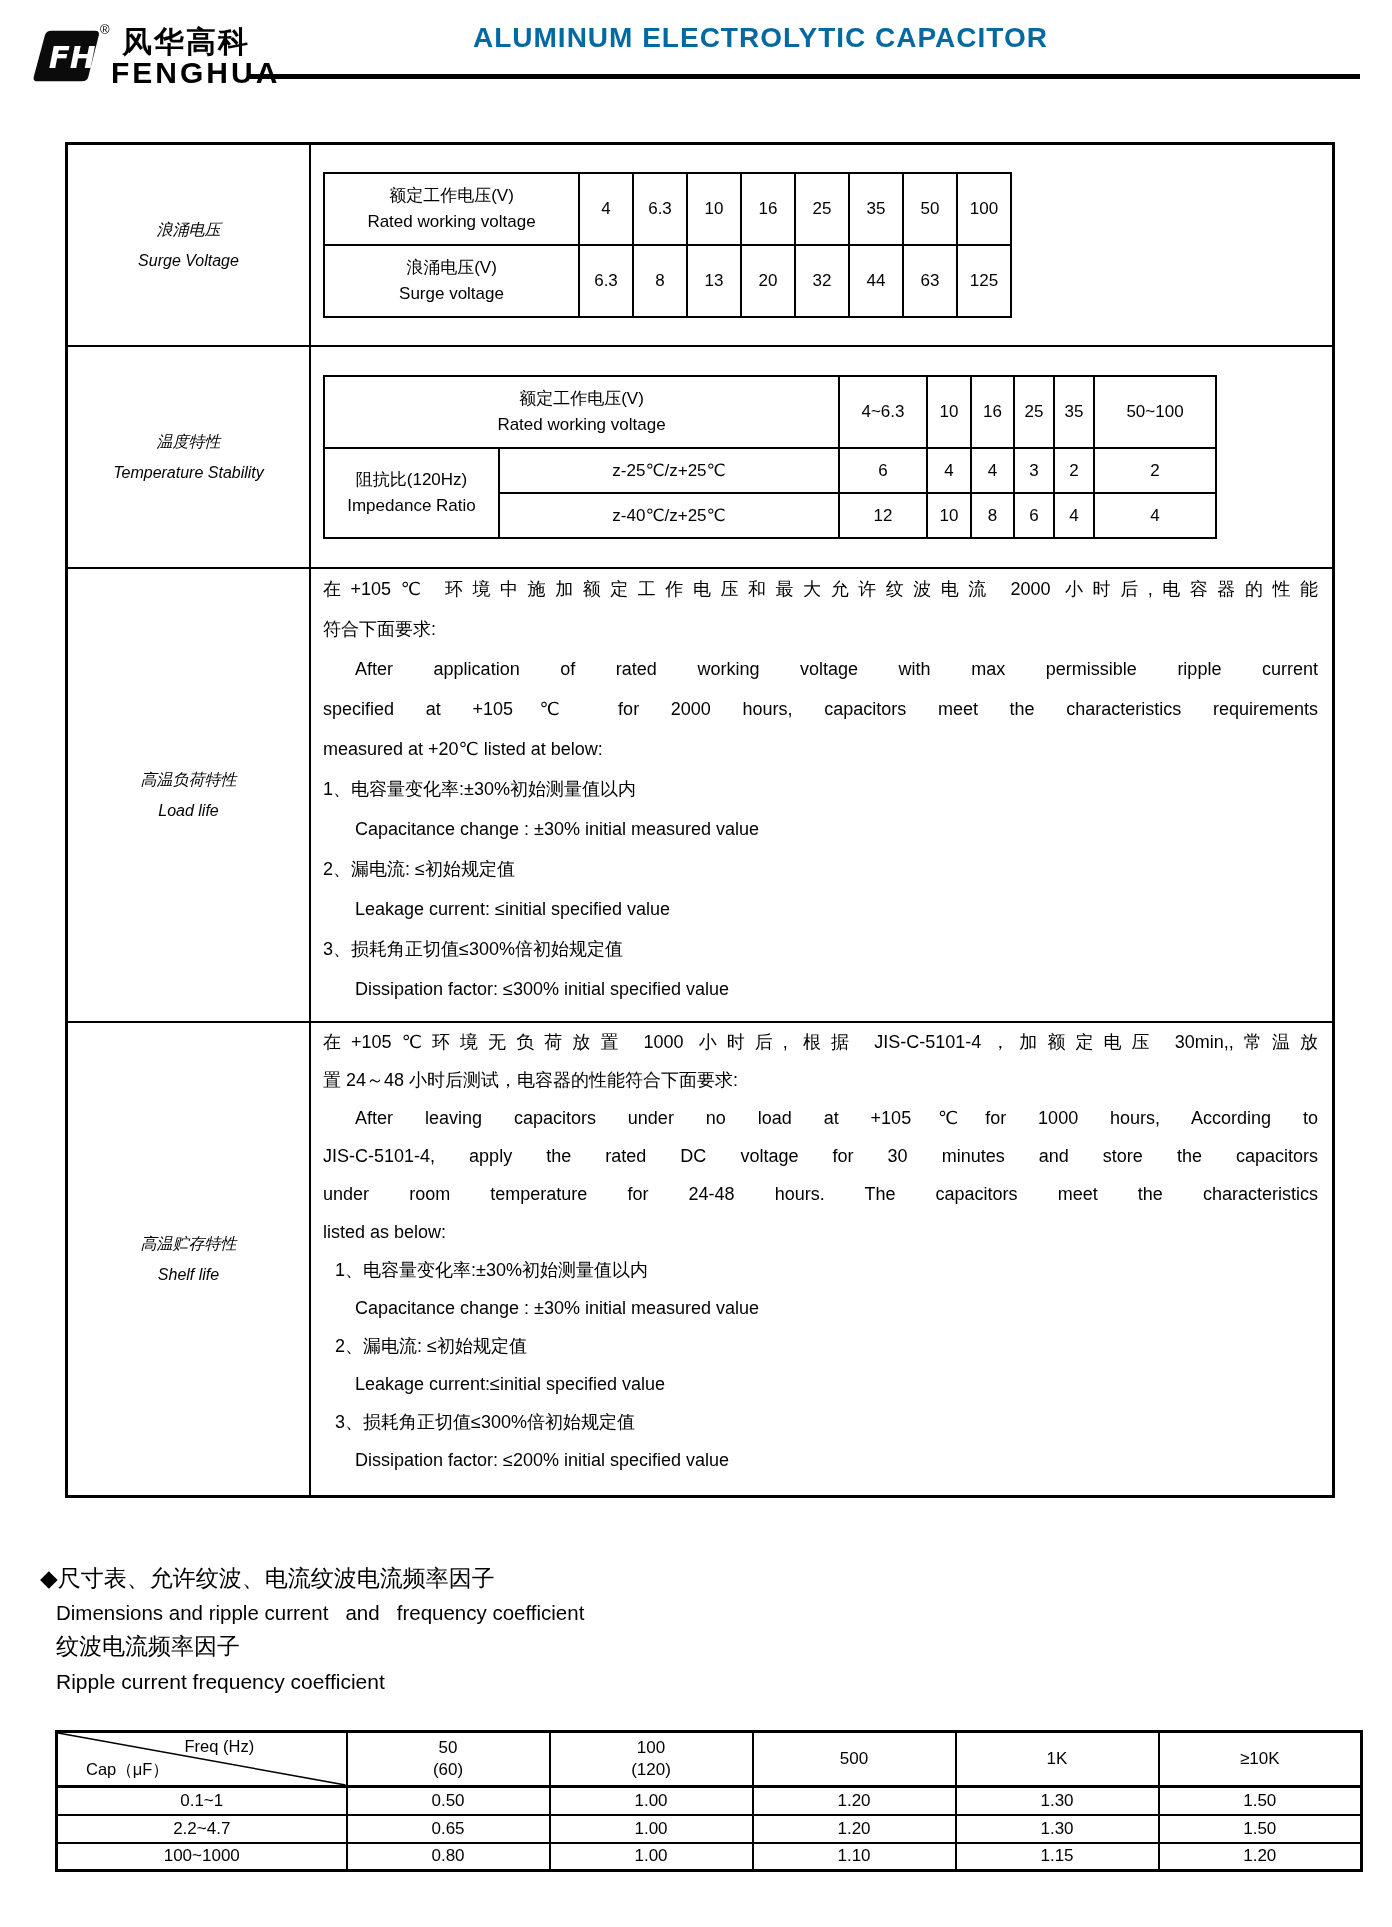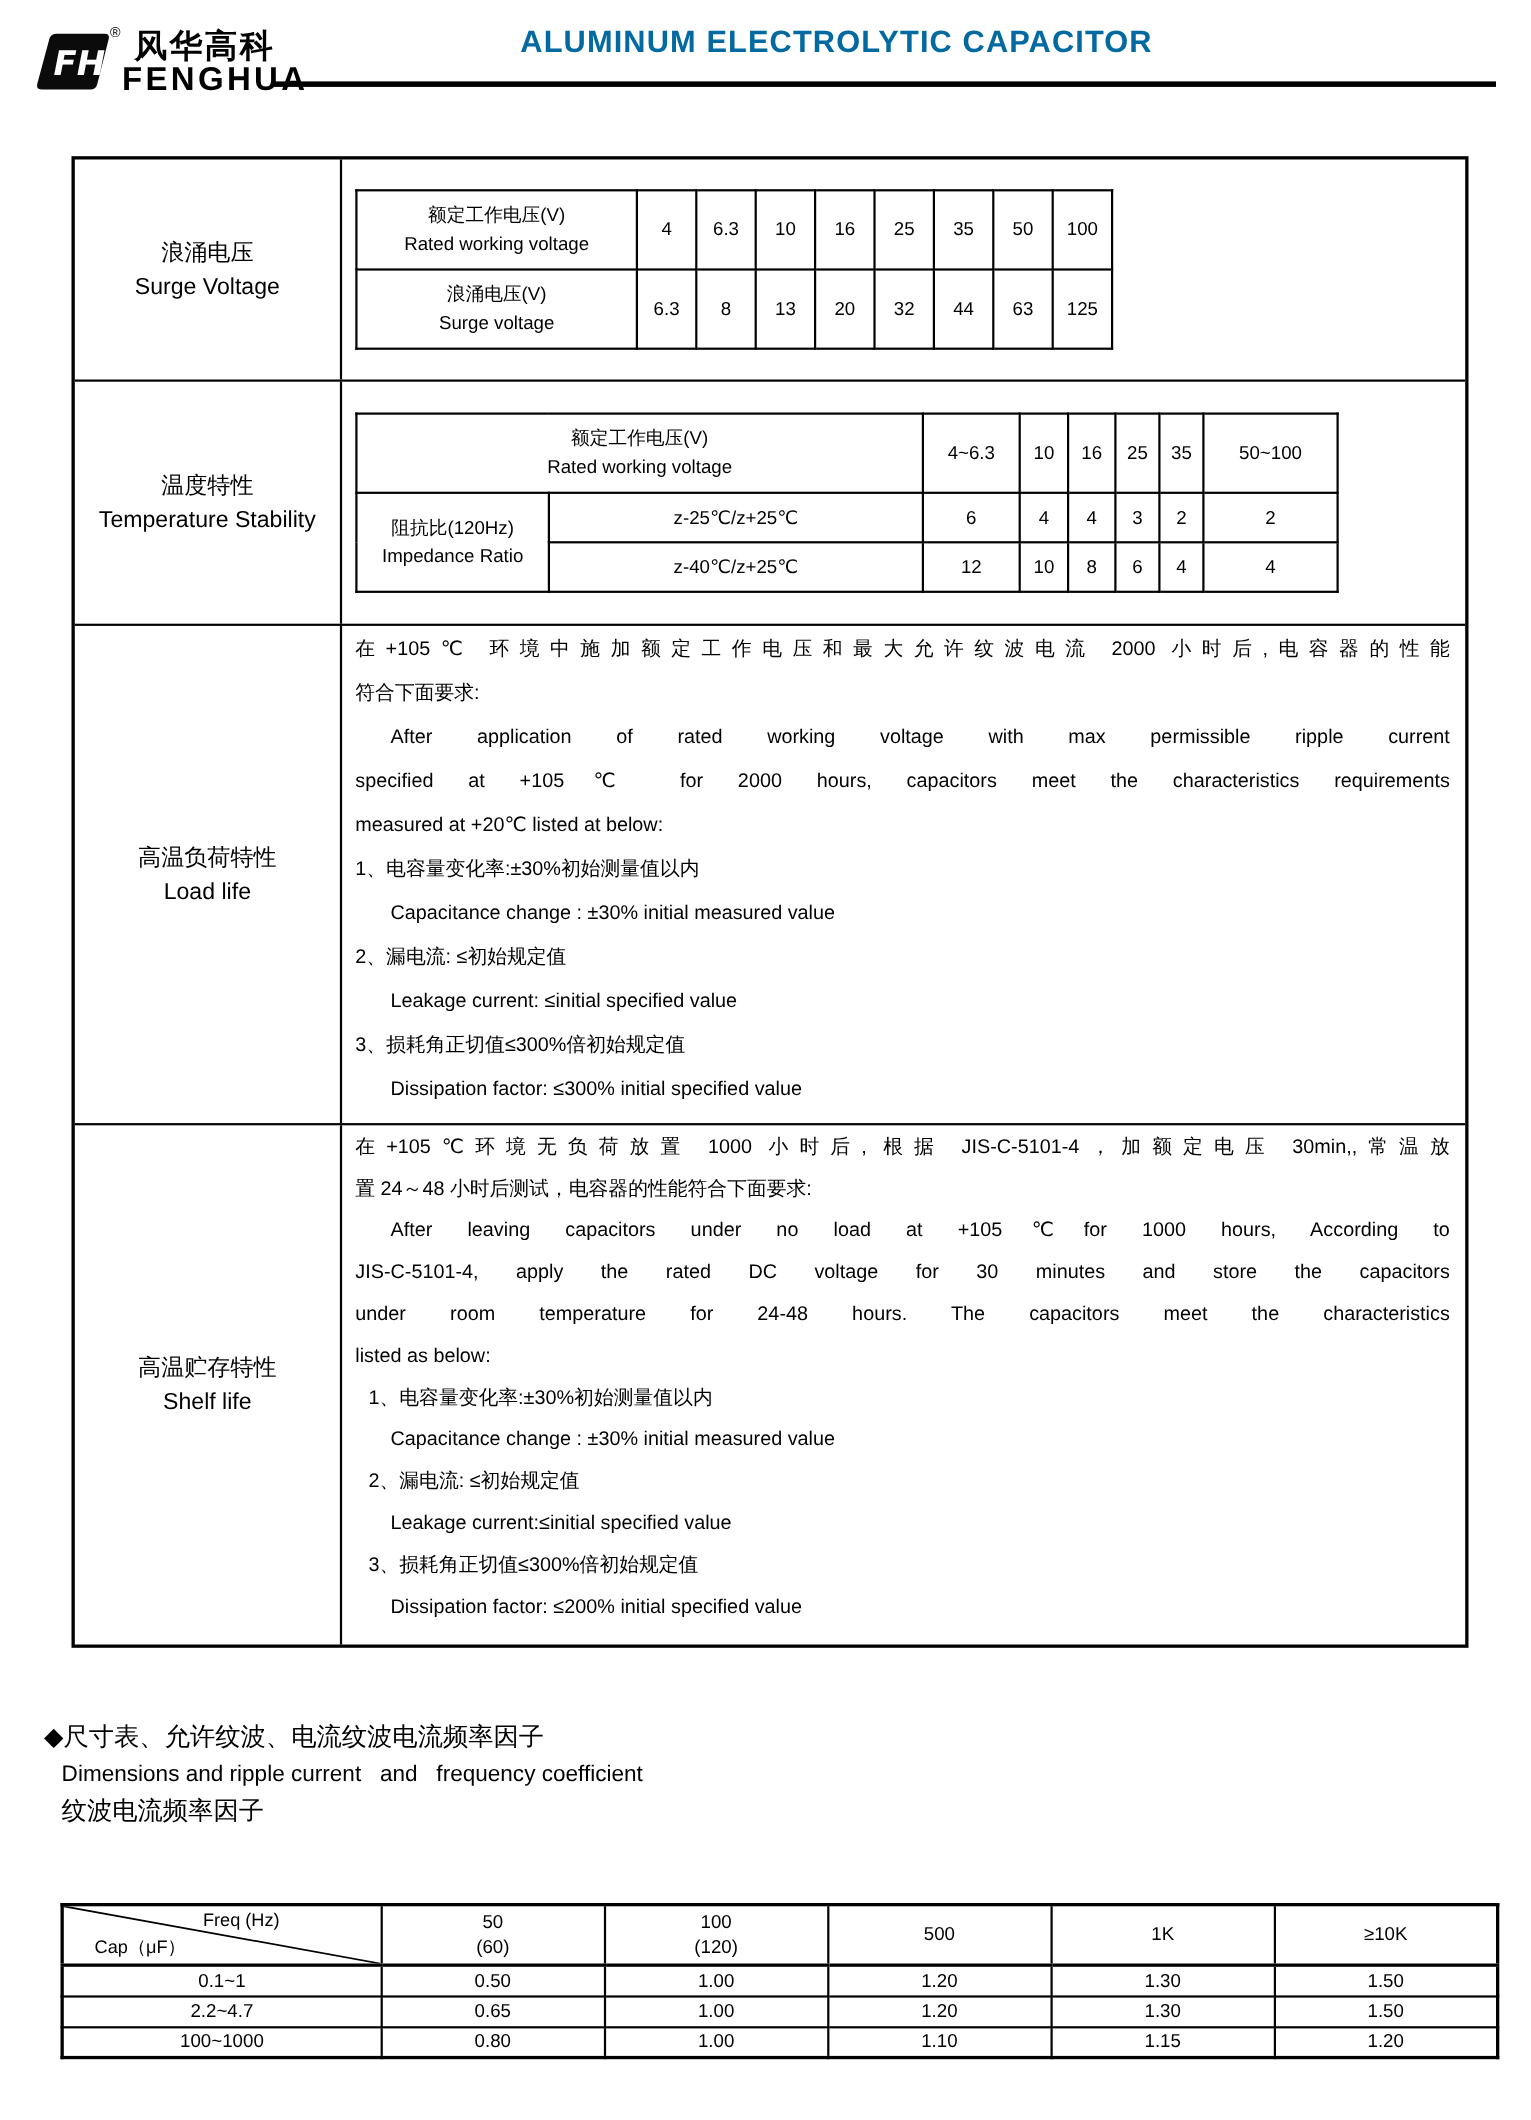--- a/index.html
+++ b/index.html
@@ -19,21 +19,21 @@
   
   .spec { position:absolute; left:65px; top:142px; width:1270px; border:3px solid #000; }
   .spec-row { display:flex; border-top:2px solid #000; }
   .spec-row:first-child { border-top:none; }
   .row-surge { height:200px; }
   .row-temp  { height:222px; }
   .row-load  { height:454px; }
   .row-shelf { height:474px; }
   .lblcol { width:243px; flex:0 0 243px; border-right:2px solid #000;
             display:flex; flex-direction:column; justify-content:center; align-items:center;
-            text-align:center; font-size:21px; line-height:31px; }
+            text-align:center; font-size:16px; line-height:31px;font-style:italic; }
   .contcol { flex:1; display:flex; align-items:center; overflow:hidden; }
   .contcol.text-cell { display:block; padding:0 14px 4px 12px; }
 
   table.inner { border-collapse:collapse; table-layout:fixed; margin-left:12px; }
   table.inner td { border:2px solid #000; text-align:center; padding:0; font-size:17px; line-height:26px; vertical-align:middle; }
   .surge-inner { width:687px; }
   .surge-inner td { height:72px; font-size:18px; }
   .surge-inner td.lbl { font-size:17px; }
   .temp-inner { width:892px; }
   .temp-inner tr.hd td { height:72px; }
@@ -229,20 +229,21 @@
         <div class="ln ind2">Dissipation factor: ≤200% initial specified value</div>
       </div>
     </div>
 
   </div>
 
   <div class="sec">
     <div class="h-cn">◆尺寸表、允许纹波、电流纹波电流频率因子</div>
     <div class="h-en">Dimensions and ripple current   and   frequency coefficient</div>
     <div class="s-cn">纹波电流频率因子</div>
+    <div class="s-en">Ripple current frequency coefficient</div>
   </div>
 
   <table class="freq">
     <colgroup>
         <col style="width:290px">
         <col span="5" style="width:203px">
       </colgroup>
     <tbody>
         <tr class="hdr">
       <td class="corner">

